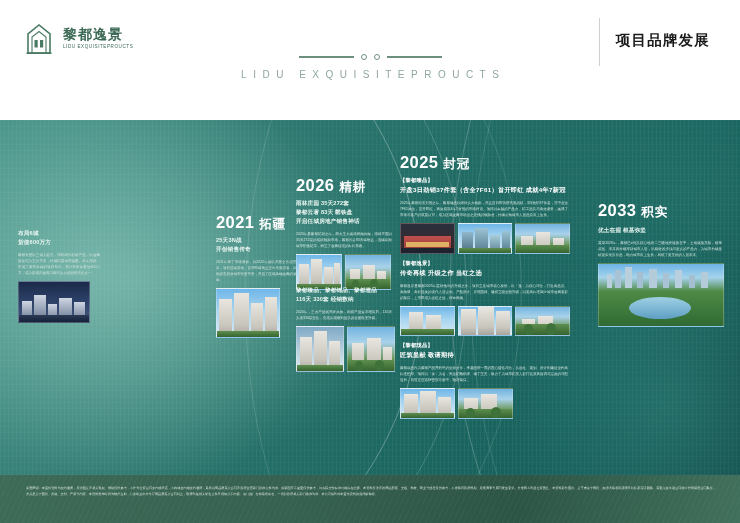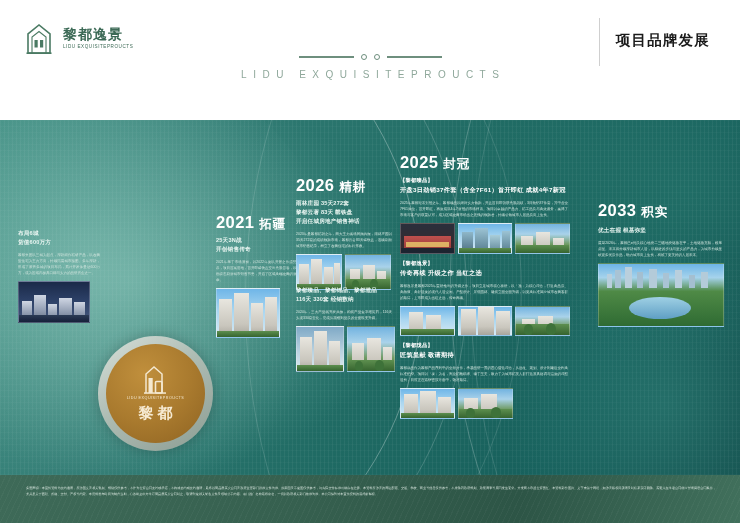--- a/index.html
+++ b/index.html
@@ -144,34 +144,20 @@
     <div class="board-tex2"></div>
     <div class="glow"></div>
     <div class="glow2"></div>
     <div class="arc a1"></div>
     <div class="arc a2"></div>
     <div class="arc a3"></div>
     <div class="arc a4"></div>
     <div class="arc a5"></div>
     <div class="arc a6"></div>
 
-    <div class="medallion">
-      <div class="medallion-inner">
-        <div class="med-icon">
-          <svg width="34" height="30" viewBox="0 0 34 30">
-            <path d="M7 29 L7 10 L15 3 L23 10 L23 29" fill="none" stroke="#f4e8d0" stroke-width="1.5"></path>
-            <rect x="9.5" y="14" width="4.2" height="15" fill="#f4e8d0"></rect>
-            <rect x="16.5" y="17.5" width="6.5" height="11.5" rx="1" fill="none" stroke="#f4e8d0" stroke-width="1.6"></rect>
-            <rect x="5" y="28.3" width="22" height="1.5" fill="#f4e8d0"></rect>
-          </svg>
-        </div>
-        <div class="med-en">LIDU EXQUISITEPROUCTS</div>
-        <div class="med-cn">黎都</div>
-      </div>
-    </div>
 
     <div class="node" style="left:18px;top:105px;width:82px;">
       <div class="sub" style="white-space:pre-line;">布局6城
 货值600万方</div>
       <div class="body">黎都集团以三城为起点，深耕细作精研产品，以改善型住宅为主力方向，持续拓展城市版图。多年深耕，形成了覆盖多城的项目布局，累计开发体量达600万方，成为区域内极具口碑与实力的品牌房企之一。</div>
       <div class="ph-row">
         <div class="ph sky-night" style="width:70px;height:40px;">
           <div class="bld-night" style="left:3px;width:10px;height:21px;"></div>
           <div class="bld-night" style="left:15px;width:12px;height:27px;"></div>
           <div class="bld-night" style="left:29px;width:9px;height:18px;"></div>

